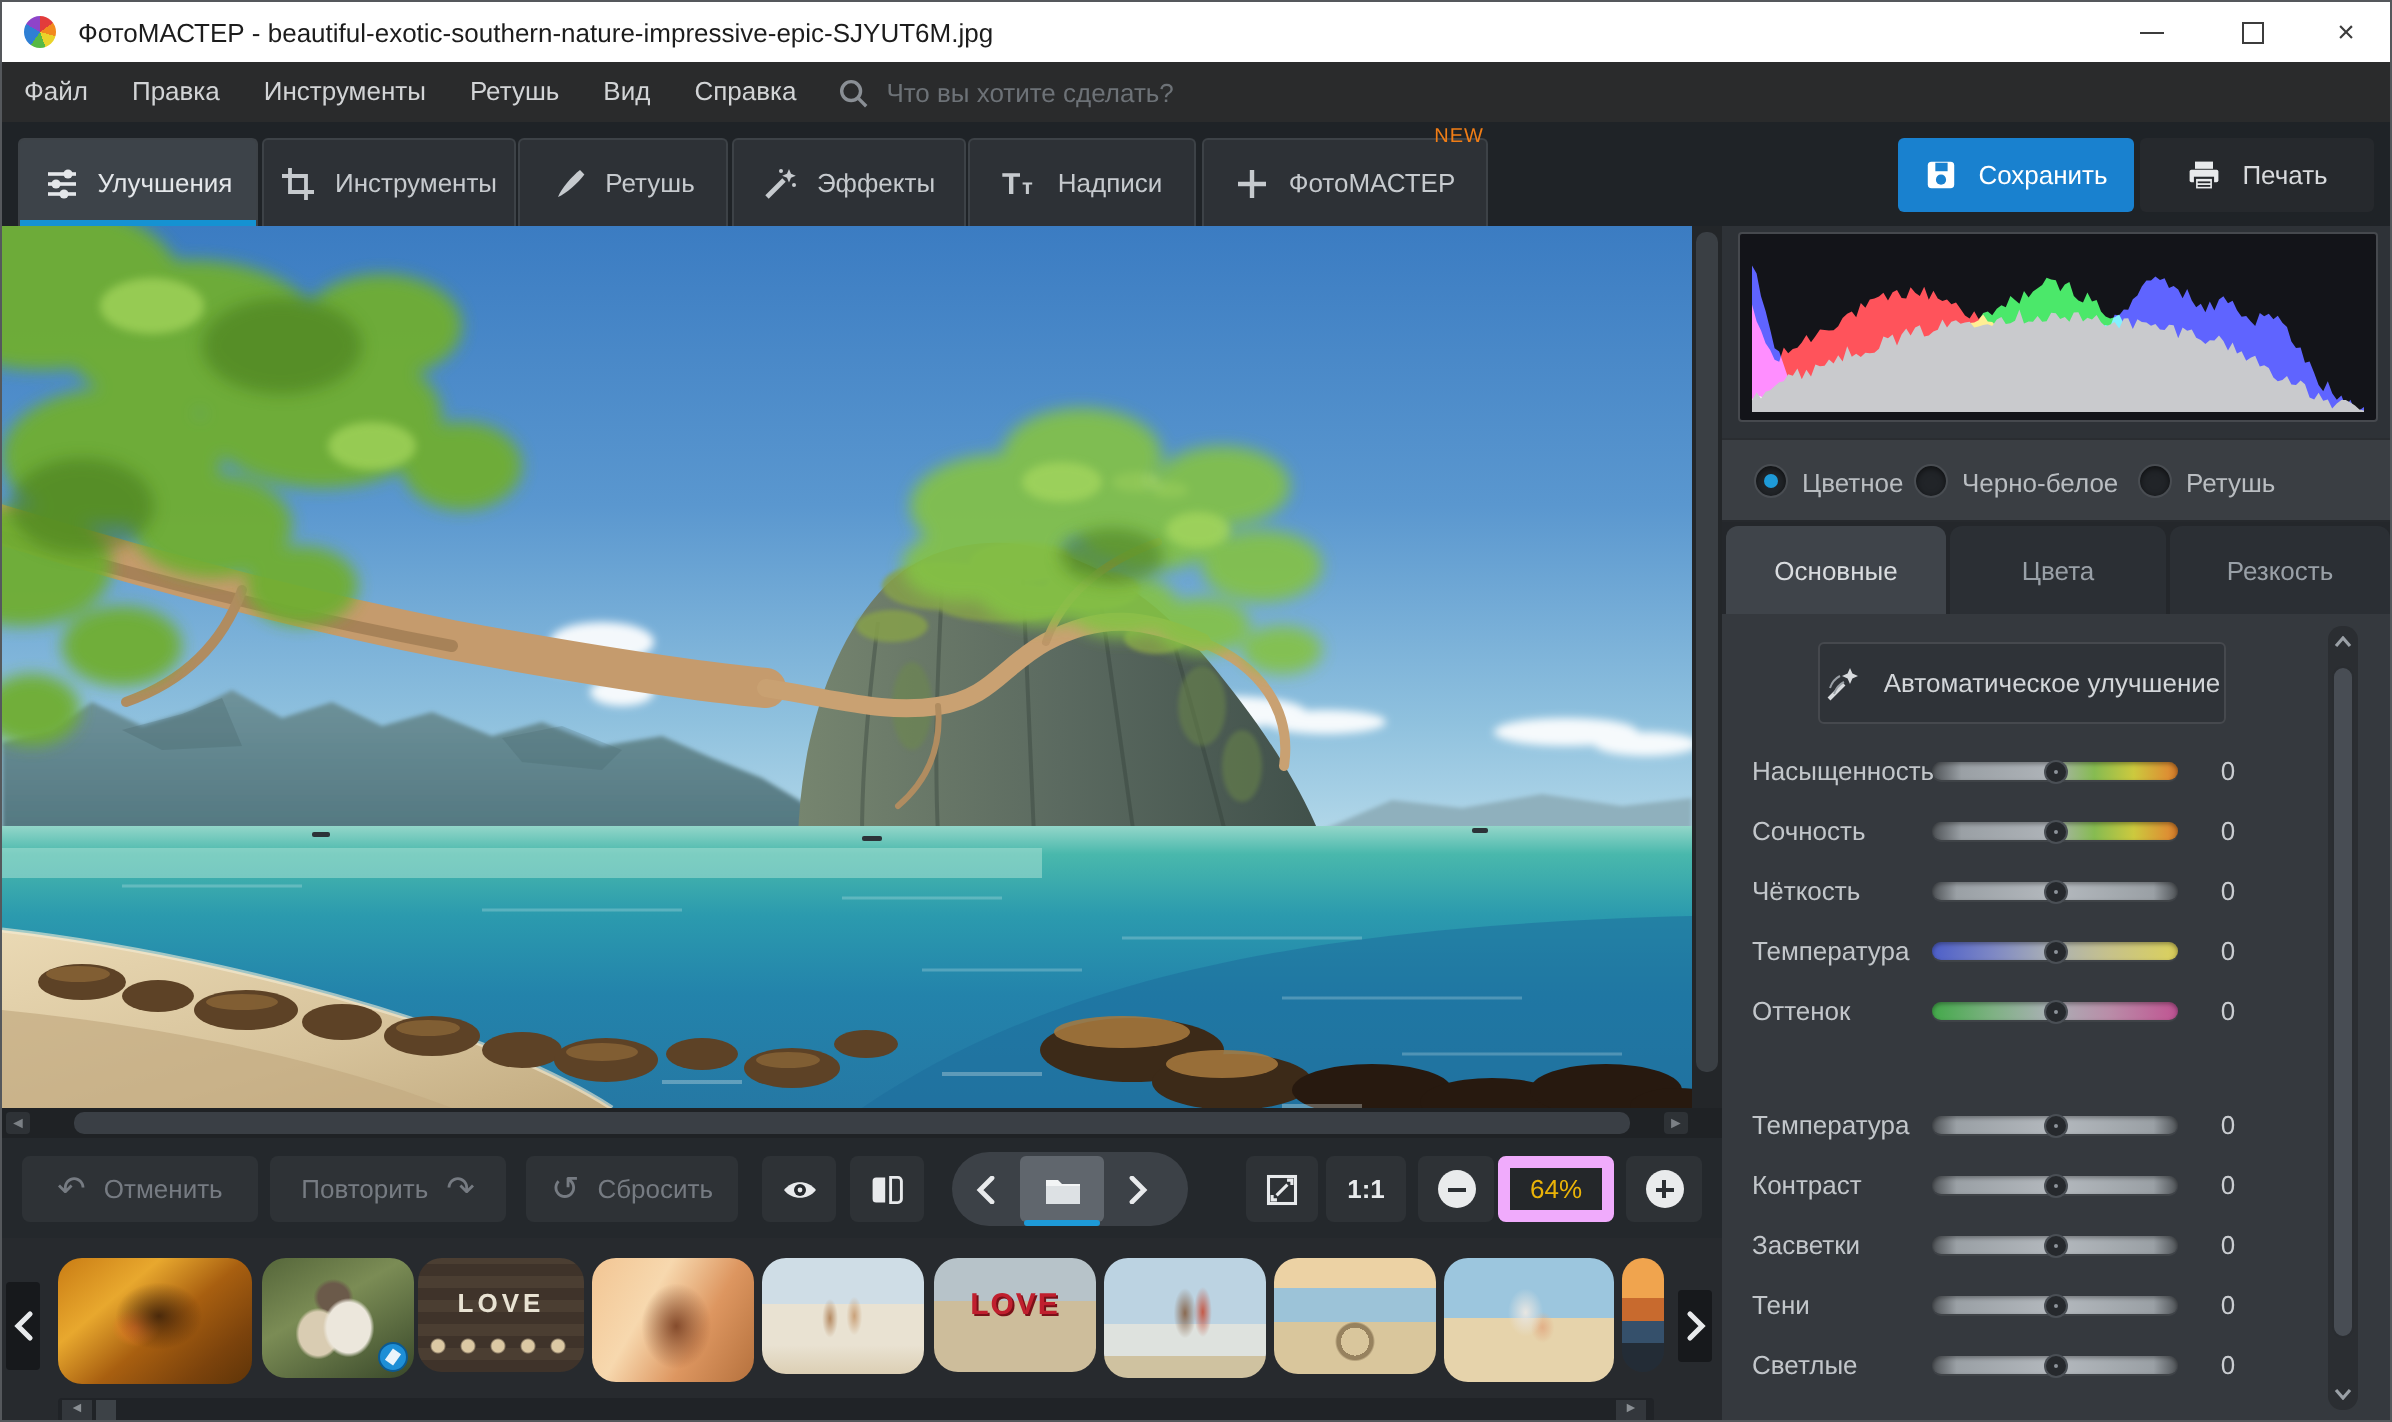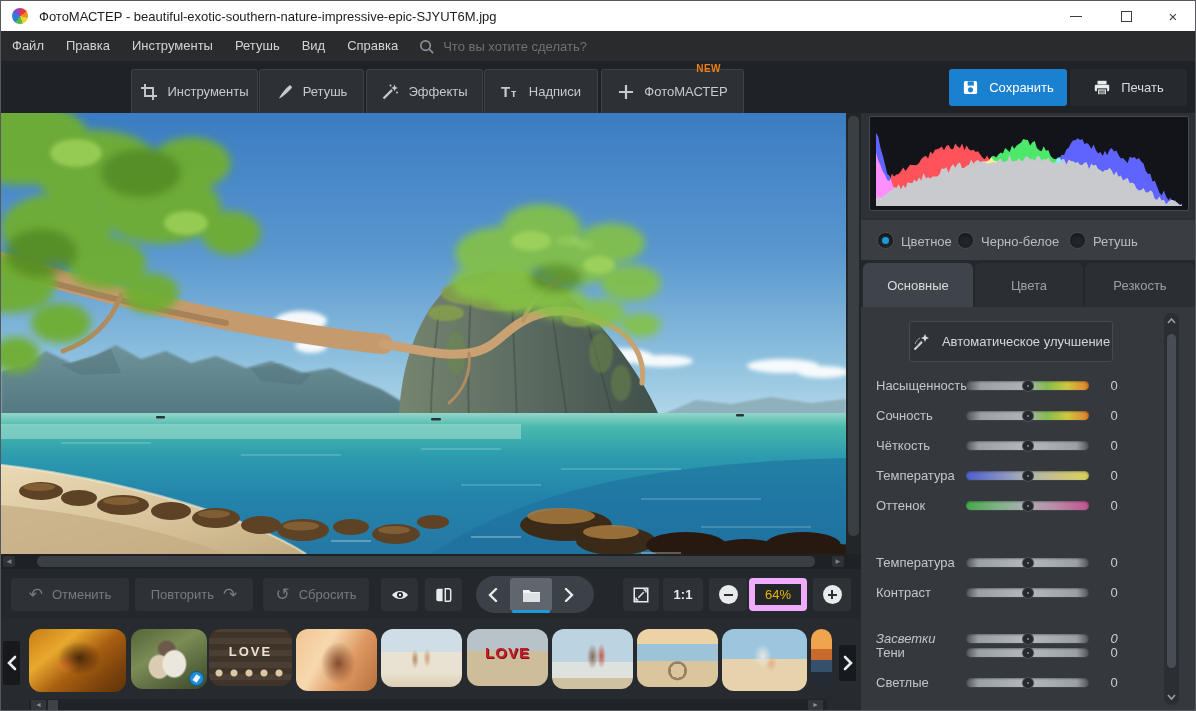--- a/index.html
+++ b/index.html
@@ -21,21 +21,21 @@
   .mitem { padding:0 11px; font-size:13px; color:#d2d4d6; height:30px; line-height:30px; }
   .msearch { display:flex; align-items:center; margin-left:9px; }
   .msearch svg { margin-right:8px; }
   .mplaceholder { font-size:13px; color:#6d7277; }
 
   
   .tabbar { position:absolute; left:0; top:60px; width:1196px; height:52px; background:#1f2327; }
   .ttab { position:absolute; top:8px; height:44px; background:#2d3136; border:1px solid #3d4247; border-bottom:none; border-radius:3px 3px 0 0; display:flex; align-items:center; justify-content:center; gap:9px; color:#c6cace; font-size:13px; }
   .ttab.active { background:#3d4349; color:#e4e7ea; }
   .ttab.active::after { content:''; position:absolute; left:0; right:0; bottom:0; height:3px; background:#1592d2; }
-  .new-badge { position:absolute; top:-7px; right:22px; font-size:10px; font-weight:bold; color:#f07d16; letter-spacing:.5px; }
+  .new-badge { position:absolute; top:-7px; right:1px; font-size:10px; font-weight:normal; color:#f07d16; letter-spacing:.5px; }
   .btn-save { position:absolute; left:948px; top:8px; width:118px; height:37px; background:#1981cf; border-radius:3px; display:flex; align-items:center; justify-content:center; gap:10px; color:#fff; font-size:13px; }
   .btn-print { position:absolute; left:1069px; top:8px; width:117px; height:37px; background:#26292d; border-radius:3px; display:flex; align-items:center; justify-content:center; gap:10px; color:#d8dadd; font-size:13px; }
 
   
   .canvas { position:absolute; left:0; top:112px; width:845px; height:441px; background:#101214; overflow:hidden; }
   .vscroll { position:absolute; left:845px; top:112px; width:15px; height:441px; background:#232629; }
   .vthumb { position:absolute; left:2px; top:3px; width:11px; height:420px; background:#3a3f44; border-radius:5px; }
   .hscroll { position:absolute; left:0; top:553px; width:860px; height:15px; background:#1f2225; }
   .hthumb { position:absolute; left:36px; top:2px; width:778px; height:11px; background:#3a3f45; border-radius:5px; }
   .sbarrow { position:absolute; top:2px; width:12px; height:11px; background:#2e3236; color:#7b8085; font-size:8px; line-height:11px; text-align:center; border-radius:2px; }
@@ -136,20 +136,35 @@
     <div class="msearch">
       <svg width="17" height="17" viewBox="0 0 18 18">
         <circle cx="8" cy="8" r="5" fill="none" stroke="#8a8f95" stroke-width="1.8"></circle>
         <line x1="11.6" y1="11.6" x2="16" y2="16" stroke="#8a8f95" stroke-width="1.8"></line>
       </svg>
       <span class="mplaceholder">Что вы хотите сделать?</span>
     </div>
   </div>
 
   <div class="tabbar">
+    <div class="ttab active" style="left:8px;width:120px;">
+      <svg width="18" height="18" viewBox="0 0 18 18">
+        <g stroke="#e4e7ea" stroke-width="1.8">
+            <line x1="2" y1="4" x2="16" y2="4"></line>
+            <line x1="2" y1="9" x2="16" y2="9"></line>
+            <line x1="2" y1="14" x2="16" y2="14"></line>
+          </g>
+        <g fill="#e4e7ea">
+            <circle cx="12" cy="4" r="2.3"></circle>
+            <circle cx="6" cy="9" r="2.3"></circle>
+            <circle cx="10" cy="14" r="2.3"></circle>
+          </g>
+      </svg>
+      <span>Улучшения</span>
+    </div>
     <div class="ttab" style="left:130px;width:127px;">
       <svg width="18" height="18" viewBox="0 0 18 18">
         <path d="M5,1 V13 H17 M1,5 H13 V17" stroke="#c6cace" stroke-width="1.9" fill="none"></path>
       </svg>
       <span>Инструменты</span>
     </div>
     <div class="ttab" style="left:258px;width:105px;">
       <svg width="18" height="18" viewBox="0 0 18 18">
         <path d="M3,15.5 C4.5,11.5 10,5 14,2 L16.2,4.2 C13,8.5 7,13.8 3,15.5 Z" fill="#c6cace"></path>
       </svg>
@@ -591,21 +606,21 @@
           </div>
         <span class="sval">0</span>
       </div>
       <div class="srow" style="top:276px;">
         <span class="slabel">Контраст</span>
         <div class="strack g-plain">
             <div class="knob"></div>
           </div>
         <span class="sval">0</span>
       </div>
-      <div class="srow" style="top:322px;font-style:italic;">
+      <div class="srow" style="top:306px;">
         <span class="slabel">Засветки</span>
         <div class="strack g-plain">
             <div class="knob"></div>
           </div>
         <span class="sval">0</span>
       </div>
       <div class="srow" style="top:336px;">
         <span class="slabel">Тени</span>
         <div class="strack g-plain">
             <div class="knob"></div>

